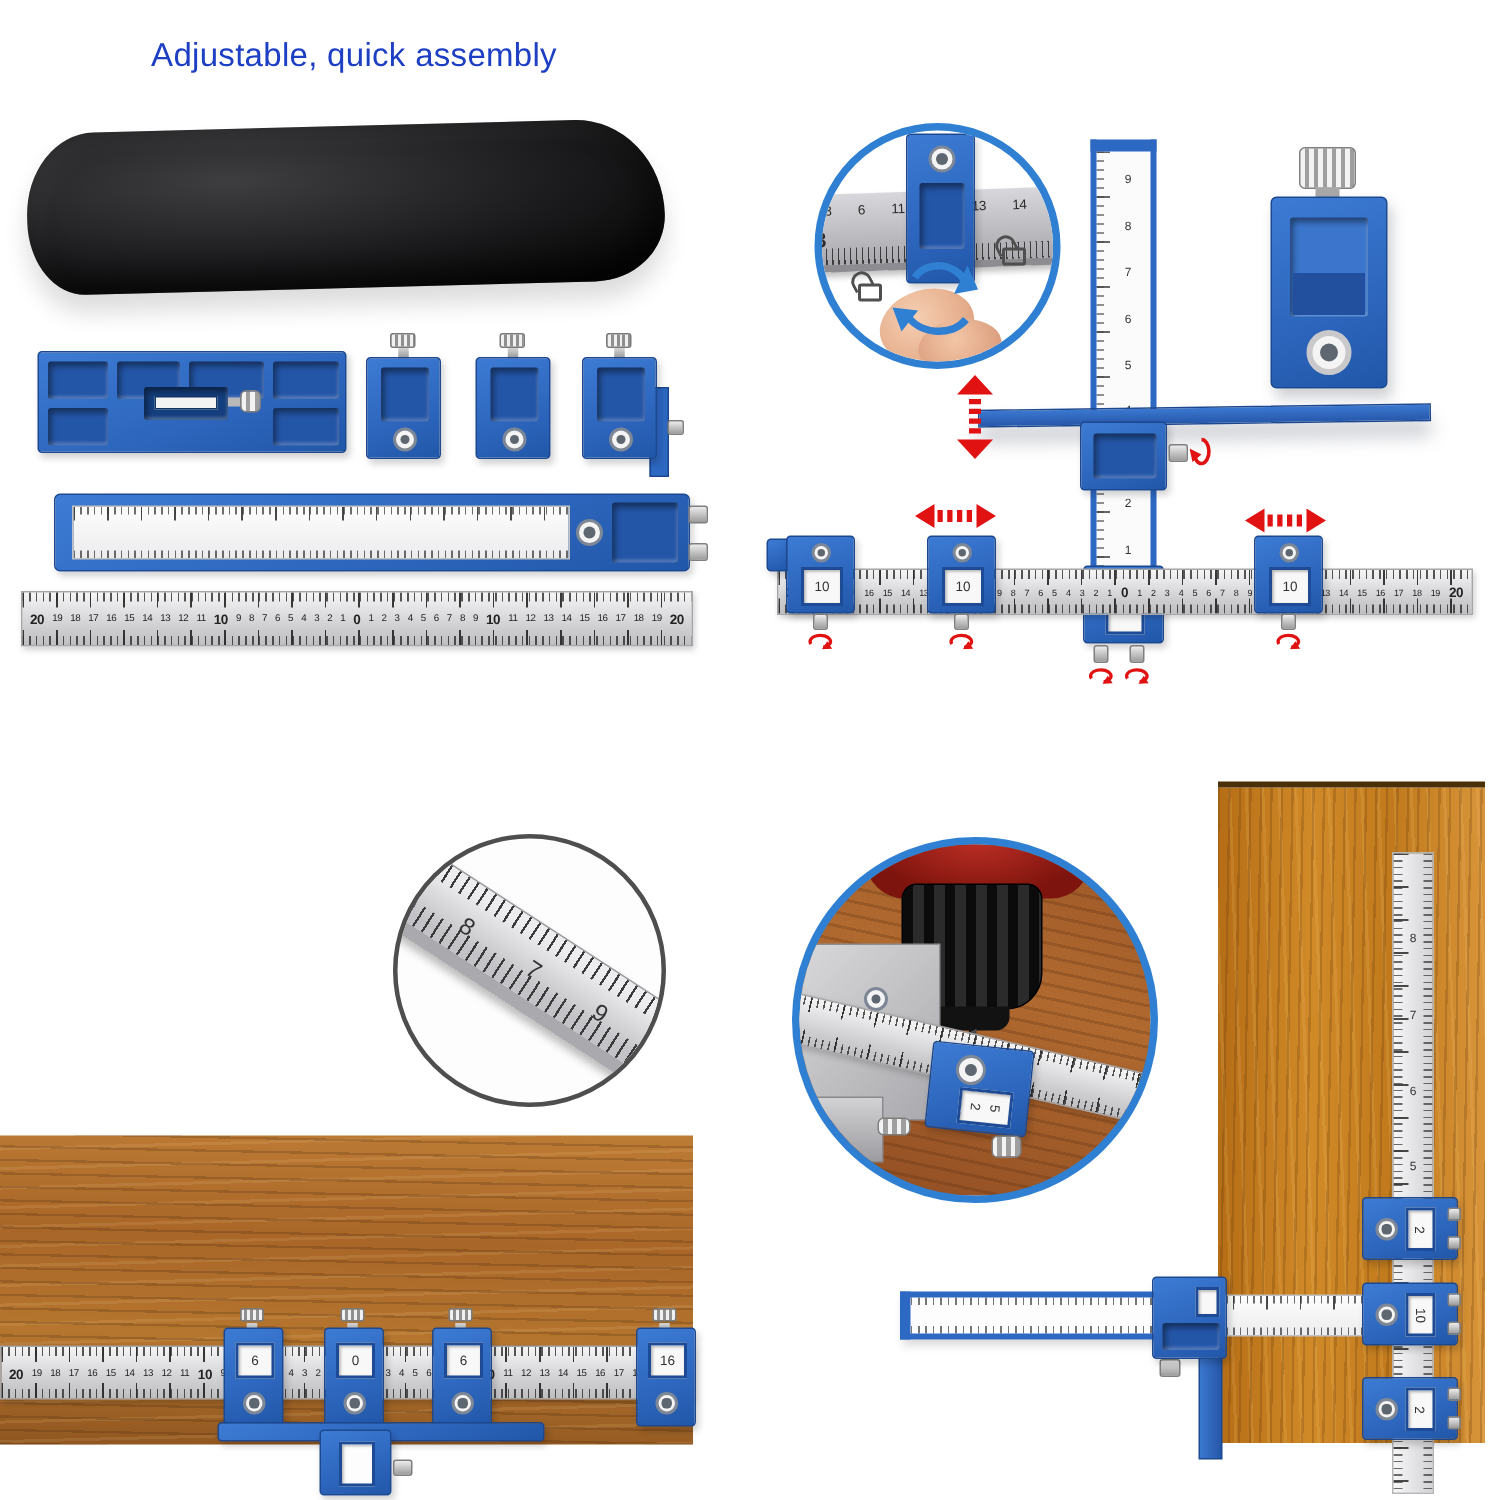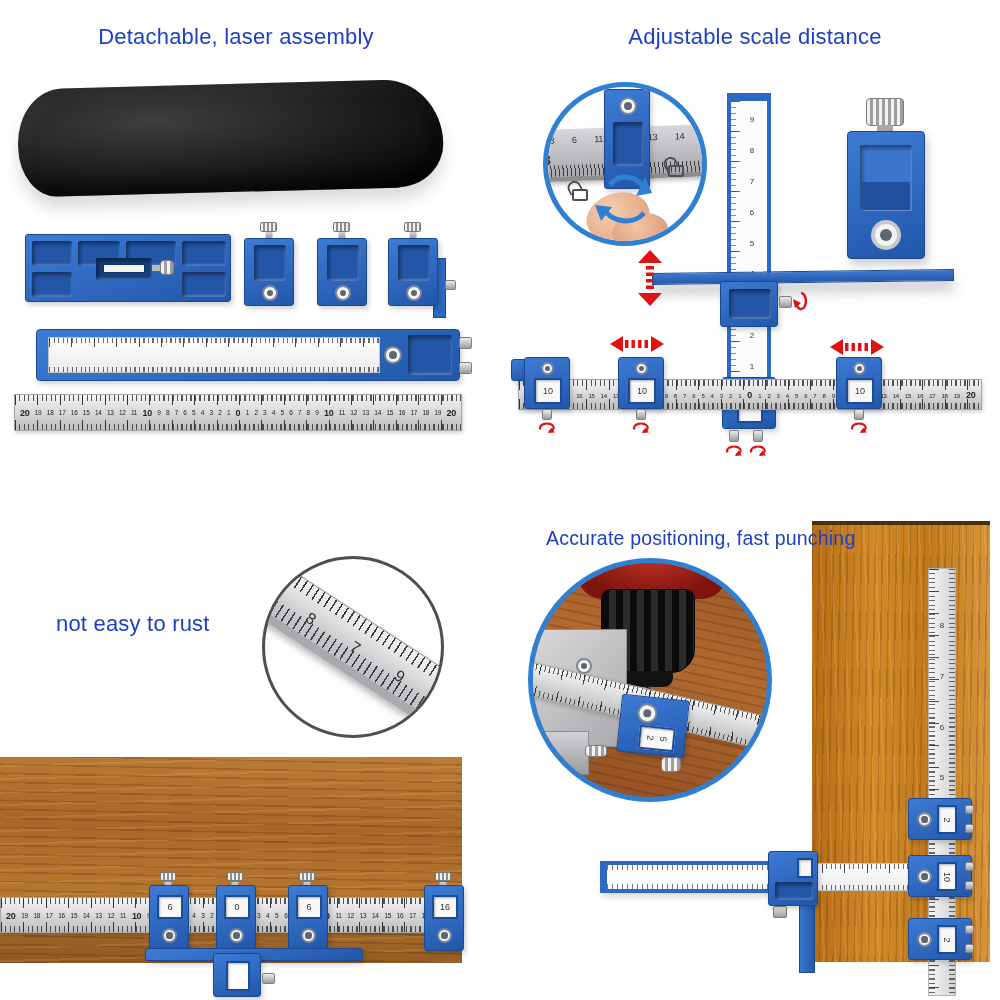--- a/index.html
+++ b/index.html
@@ -65,21 +65,21 @@
       repeating-linear-gradient(91deg,rgba(85,42,5,.22) 0 1.5px,transparent 1.5px 7px),
       repeating-linear-gradient(88deg,rgba(255,210,130,.14) 0 2px,transparent 2px 11px)}
   .shadow{box-shadow:3px 6px 9px rgba(90,95,110,.3)}
 </style>
 </head>
 <body>
 
 <div class="canvas">
 
   <section>
-    <h2 class="title" style="left:60px;top:24px;width:352px">Detachable, laser assembly</h2>
+    <h2 class="title" style="left:60px;top:24px;width:352px">Adjustable, quick assembly</h2>
 
     <div class="abs" style="left:18px;top:84px;width:425px;height:108px;transform:rotate(-1.5deg);
                 border-radius:48px 62px 50px 40px / 58px 68px 46px 52px;
                 background:radial-gradient(ellipse at 32% 32%,#3e3e40,#1b1b1d 55%,#050505 92%);
                 box-shadow:0 12px 16px rgba(0,0,0,.14), inset -8px -10px 22px rgba(0,0,0,.6), inset 6px 8px 18px rgba(255,255,255,.06)"></div>
 
     <div class="abs blue" style="left:25px;top:234px;width:206px;height:68px">
       <div class="recess" style="left:6px;top:6px;width:40px;height:25px"></div>
       <div class="recess" style="left:52px;top:6px;width:42px;height:25px"></div>
       <div class="recess" style="left:100px;top:6px;width:50px;height:25px"></div>
@@ -166,21 +166,20 @@
           <span>16</span>
           <span>17</span>
           <span>18</span>
           <span>19</span>
           <span class="big">20</span>
         </div>
     </div>
   </section>
 
   <section>
-    <h2 class="title" style="left:600px;top:24px;width:310px">Adjustable scale distance</h2>
 
     <div class="circle-inset" style="left:543px;top:82px;width:164px;height:164px;border:5px solid #2f80d2">
       <div class="abs" style="left:-14px;top:40px;width:192px;height:52px;transform:rotate(-2deg);
                   background:linear-gradient(180deg,#d8d8dc,#a8a8ad);border-bottom:5px solid #8d8d91;
                   box-shadow:0 3px 4px rgba(0,0,0,.25)">
         <div class="numrow" style="left:16px;right:14px;top:6px;height:10px;font-size:9px;color:#2b2b2b">
             <span>8</span>
             <span>6</span>
             <span>11</span>
             <span>12</span>
@@ -364,21 +363,20 @@
       <path d="M54 9 L41 1 V17 Z" fill="var(--red)"></path>
     </svg>
     <svg class="abs" width="54" height="18" viewBox="0 0 54 18" style="left:830px;top:338px">
       <path d="M0 9 L13 1 V17 Z" fill="var(--red)"></path>
       <line x1="15" y1="9" x2="39" y2="9" stroke="var(--red)" stroke-width="8" stroke-dasharray="3.5 3"></line>
       <path d="M54 9 L41 1 V17 Z" fill="var(--red)"></path>
     </svg>
   </section>
 
   <section>
-    <h2 class="title" style="left:56px;top:611px;width:240px;text-align:left">not easy to rust</h2>
 
     <div class="circle-inset" style="left:262px;top:556px;width:182px;height:182px;border:3px solid #4e4e4e;background:#fdfdfd">
       <div class="abs" style="left:-49px;top:58px;width:280px;height:58px;transform:rotate(33deg);
                   background:linear-gradient(180deg,#ededef 15%,#c3c3c7 85%);
                   border-top:1px solid #9a9a9e;border-bottom:9px solid #aaaaae;
                   box-shadow:0 4px 6px rgba(0,0,0,.25)">
         <div class="abs" style="left:0;right:0;top:0;height:13px;background:repeating-linear-gradient(90deg,#3a3a3a 0 1.5px,transparent 1.5px 7px)"></div>
         <div class="abs" style="left:0;right:0;bottom:0;height:15px;background:repeating-linear-gradient(90deg,#3a3a3a 0 1.5px,transparent 1.5px 7px)"></div>
         <div class="numrow" style="left:30px;right:30px;top:21px;height:18px;font-size:16px;color:#333">
             <span>6</span>
@@ -479,21 +477,20 @@
     <div class="abs blue" style="left:213px;top:953px;width:48px;height:44px">
       <div class="winwhite" style="left:12px;top:7px;width:24px;height:30px;background:#fdfdfd"></div>
     </div>
     <div class="knob" style="left:262px;top:973px;width:13px;height:11px"></div>
   </section>
 
   <section>
 
     <div class="abs wood-br" style="left:812px;top:521px;width:178px;height:441px;border-top:4px solid #4a3008"></div>
 
-    <h2 class="title" style="left:546px;top:527px;width:294px;font-size:19.5px;z-index:5">Accurate positioning, fast punching</h2>
 
     <div class="circle-inset" style="left:528px;top:558px;width:244px;height:244px;border:5px solid #2f80d2;z-index:4;
                 background:linear-gradient(20deg,#8f4c22,#b06a30 60%,#9a5526)">
       <div class="abs" style="inset:0;background:repeating-linear-gradient(12deg,rgba(70,30,5,.2) 0 2px,transparent 2px 9px)"></div>
       <div class="abs" style="left:44px;top:-10px;width:150px;height:46px;border-radius:0 0 26px 26px;
                   background:radial-gradient(ellipse at 50% 10%,#c03026,#7d140d 70%)"></div>
       <div class="abs" style="left:68px;top:26px;width:94px;height:84px;border-radius:10px 10px 24px 24px;border:1px solid #000;
                   background:repeating-linear-gradient(90deg,#0b0b0b 0 7px,#2b2b2b 7px 14px)"></div>
       <div class="abs" style="left:92px;top:108px;width:48px;height:16px;border-radius:0 0 9px 9px;background:#121212"></div>
       <div class="abs" style="left:113px;top:122px;width:5px;height:42px;background:repeating-linear-gradient(155deg,#141414 0 3px,#4a4a4a 3px 6px)"></div>

